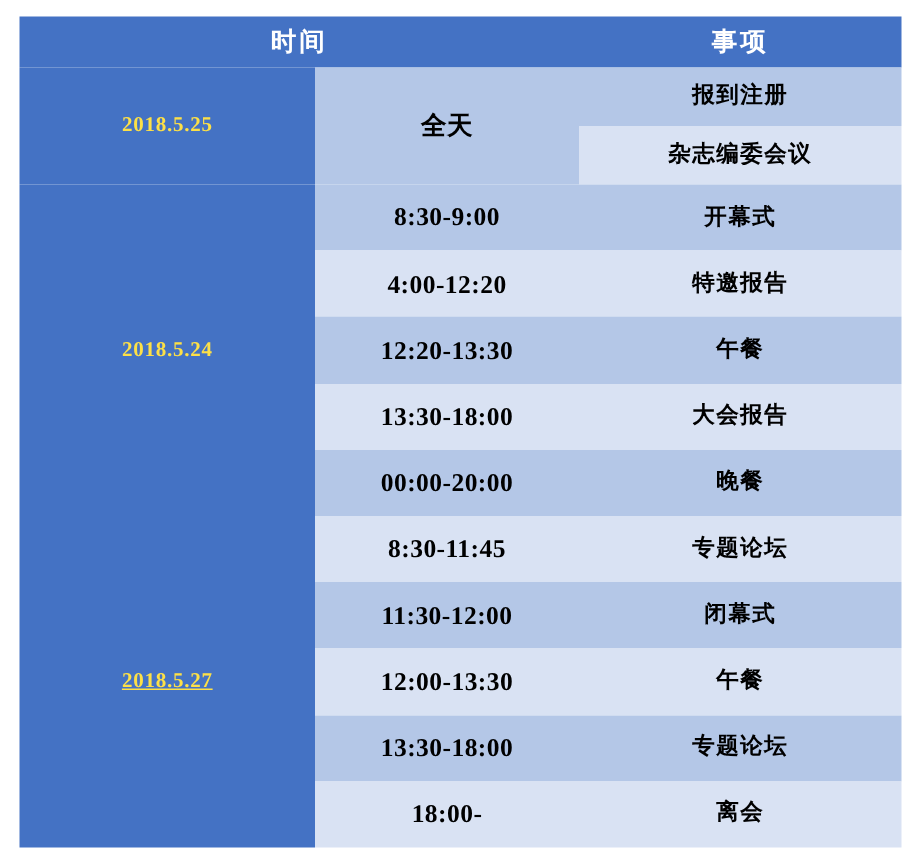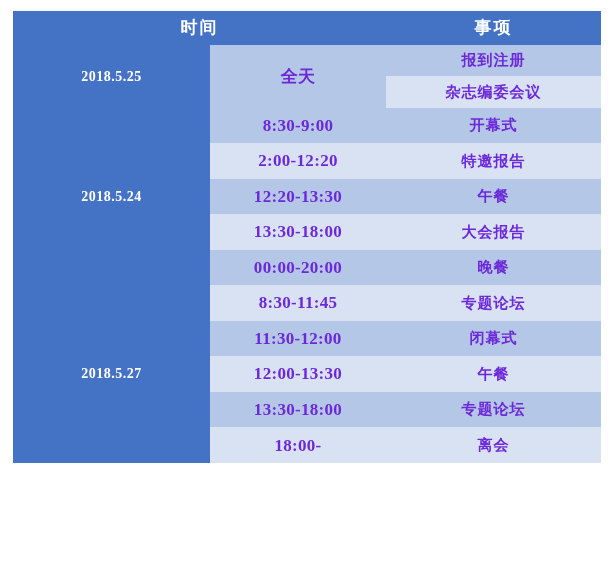--- a/index.html
+++ b/index.html
@@ -13,21 +13,21 @@
     height: 572px;
     overflow: hidden;
     font-family: "Liberation Serif", "DejaVu Serif", serif;
   }
 
   #schedule-table {
     position: absolute;
     left: 13px;
     top: 11px;
     width: 588px;
-    height: 452px;
+    height: 554px;
     border-collapse: separate;
     border-spacing: 0;
     table-layout: fixed;
   }
 
   
   col.c-date  { width: 197px; }
   col.c-time  { width: 176px; }
   col.c-event { width: 215px; }
 
@@ -50,32 +50,32 @@
     font-size: 17px;
     height: 34px;
     border-bottom: 2px solid #ffffff;
     letter-spacing: 2px;
   }
   .hdr.left-hdr  { border-right: 2px solid #ffffff; }
 
   
   .date-cell {
     background: #4472C4;
-    color: #ffffff;
+    color: #fde047;
     font-size: 14px;
     border-right: 2px solid #ffffff;
     border-bottom: 2px solid #ffffff;
     letter-spacing: 0.5px;
   }
-  .date-cell.last-group { border-bottom: 0; }
+  .date-cell.last-group { border-bottom: 0; text-decoration: underline; }
 
   
   .time-cell, .event-cell {
     border-bottom: 2px solid #ffffff;
-    color: #6d28d9;
+    color: #000000;
   }
   .time-cell {
     font-size: 17px;
     border-right: 2px solid #ffffff;
     letter-spacing: 0.3px;
   }
   .event-cell {
     font-size: 15px;
     letter-spacing: 1px;
   }
@@ -110,21 +110,21 @@
       </tr>
       <tr>
         <td class="event-cell shade-light">杂志编委会议</td>
       </tr>
       <tr>
         <td class="date-cell" rowspan="5">2018.5.24</td>
         <td class="time-cell shade-dark">8:30-9:00</td>
         <td class="event-cell shade-dark">开幕式</td>
       </tr>
       <tr>
-        <td class="time-cell shade-light">2:00-12:20</td>
+        <td class="time-cell shade-light">4:00-12:20</td>
         <td class="event-cell shade-light">特邀报告</td>
       </tr>
       <tr>
         <td class="time-cell shade-dark">12:20-13:30</td>
         <td class="event-cell shade-dark">午餐</td>
       </tr>
       <tr>
         <td class="time-cell shade-light">13:30-18:00</td>
         <td class="event-cell shade-light">大会报告</td>
       </tr>

